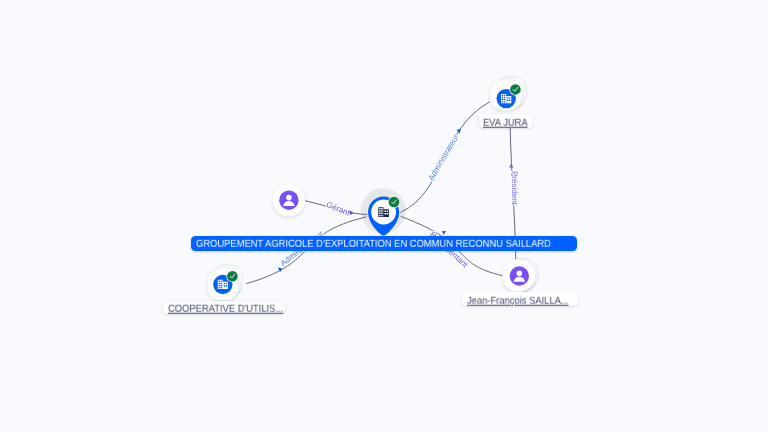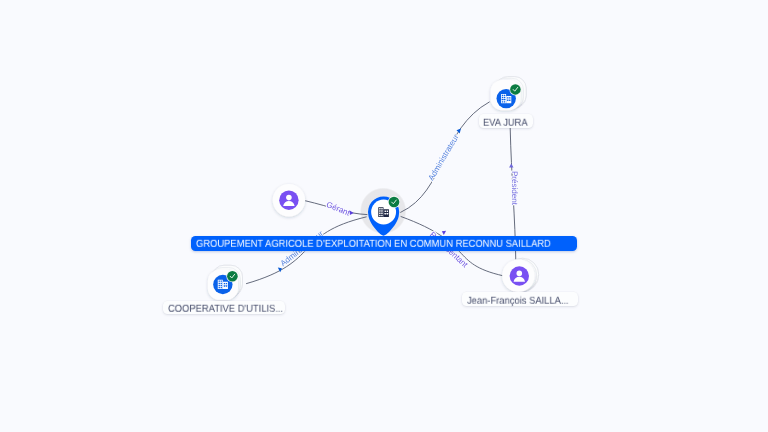--- a/index.html
+++ b/index.html
@@ -14,21 +14,21 @@
              paint-order:stroke fill;stroke:#f9fafe;stroke-width:2.1px;
              stroke-linejoin:round;}
   .bl-body{fill:var(--bodyc,#fff);} .bl-win{fill:var(--winc,#0a62ea);}
   .ic-light{--bodyc:#fafcff;--winc:#0a62ea;}
   .ic-dark{--bodyc:#1c2441;--winc:#ffffff;}
 
   
   .pill{position:absolute;box-sizing:border-box;background:#fcfdfe;border-radius:4.5px;
         box-shadow:0 1px 2.5px rgba(40,50,80,.13), 0 0 0 .5px rgba(60,70,100,.035);
         color:#464d6b;font-size:10.2px;white-space:nowrap;
-        display:flex;align-items:center;height:13.4px;}
+        display:flex;align-items:center;height:13.4px;text-decoration:underline;}
   .pill > span{display:inline-block;transform:translateY(1.7px) scaleX(.92);transform-origin:left center;will-change:transform;}
   .mainpill{position:absolute;background:#0061fc;border-radius:4.5px;
         color:#fbfdff;font-size:10.2px;white-space:nowrap;
         display:flex;align-items:center;height:15px;
         box-shadow:0 1px 2.5px rgba(20,60,150,.25);}
   .mainpill > span{display:inline-block;transform:translateY(0.8px) scaleX(.92);transform-origin:left center;will-change:transform;}
 </style>
 </head>
 <body>
 

